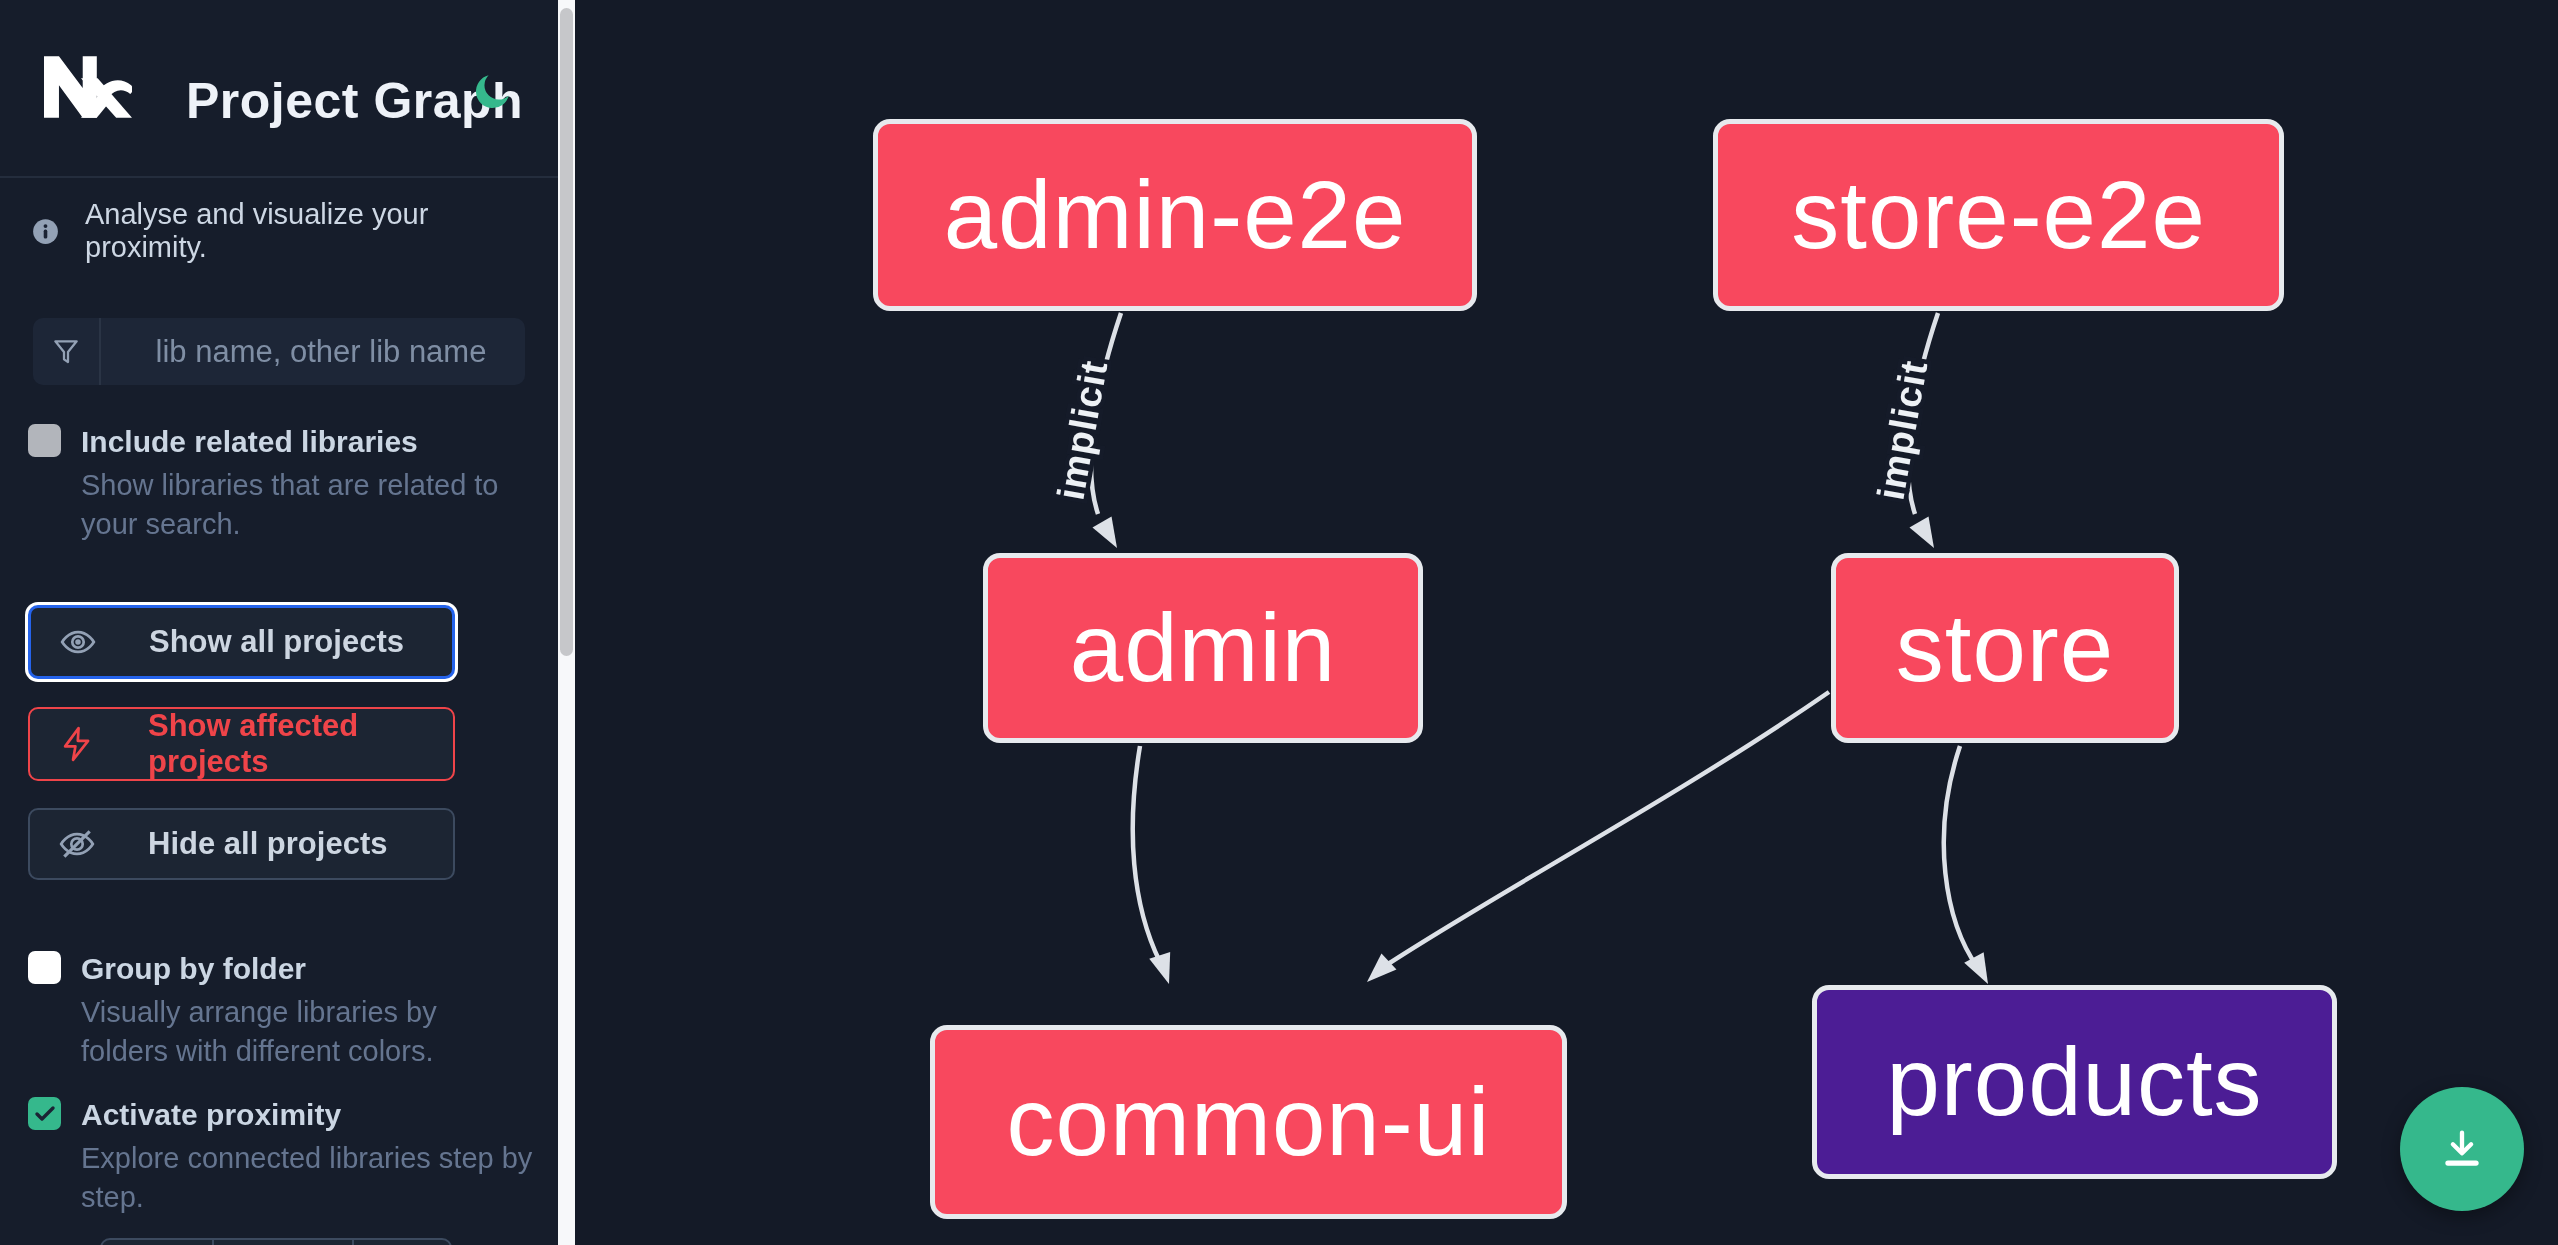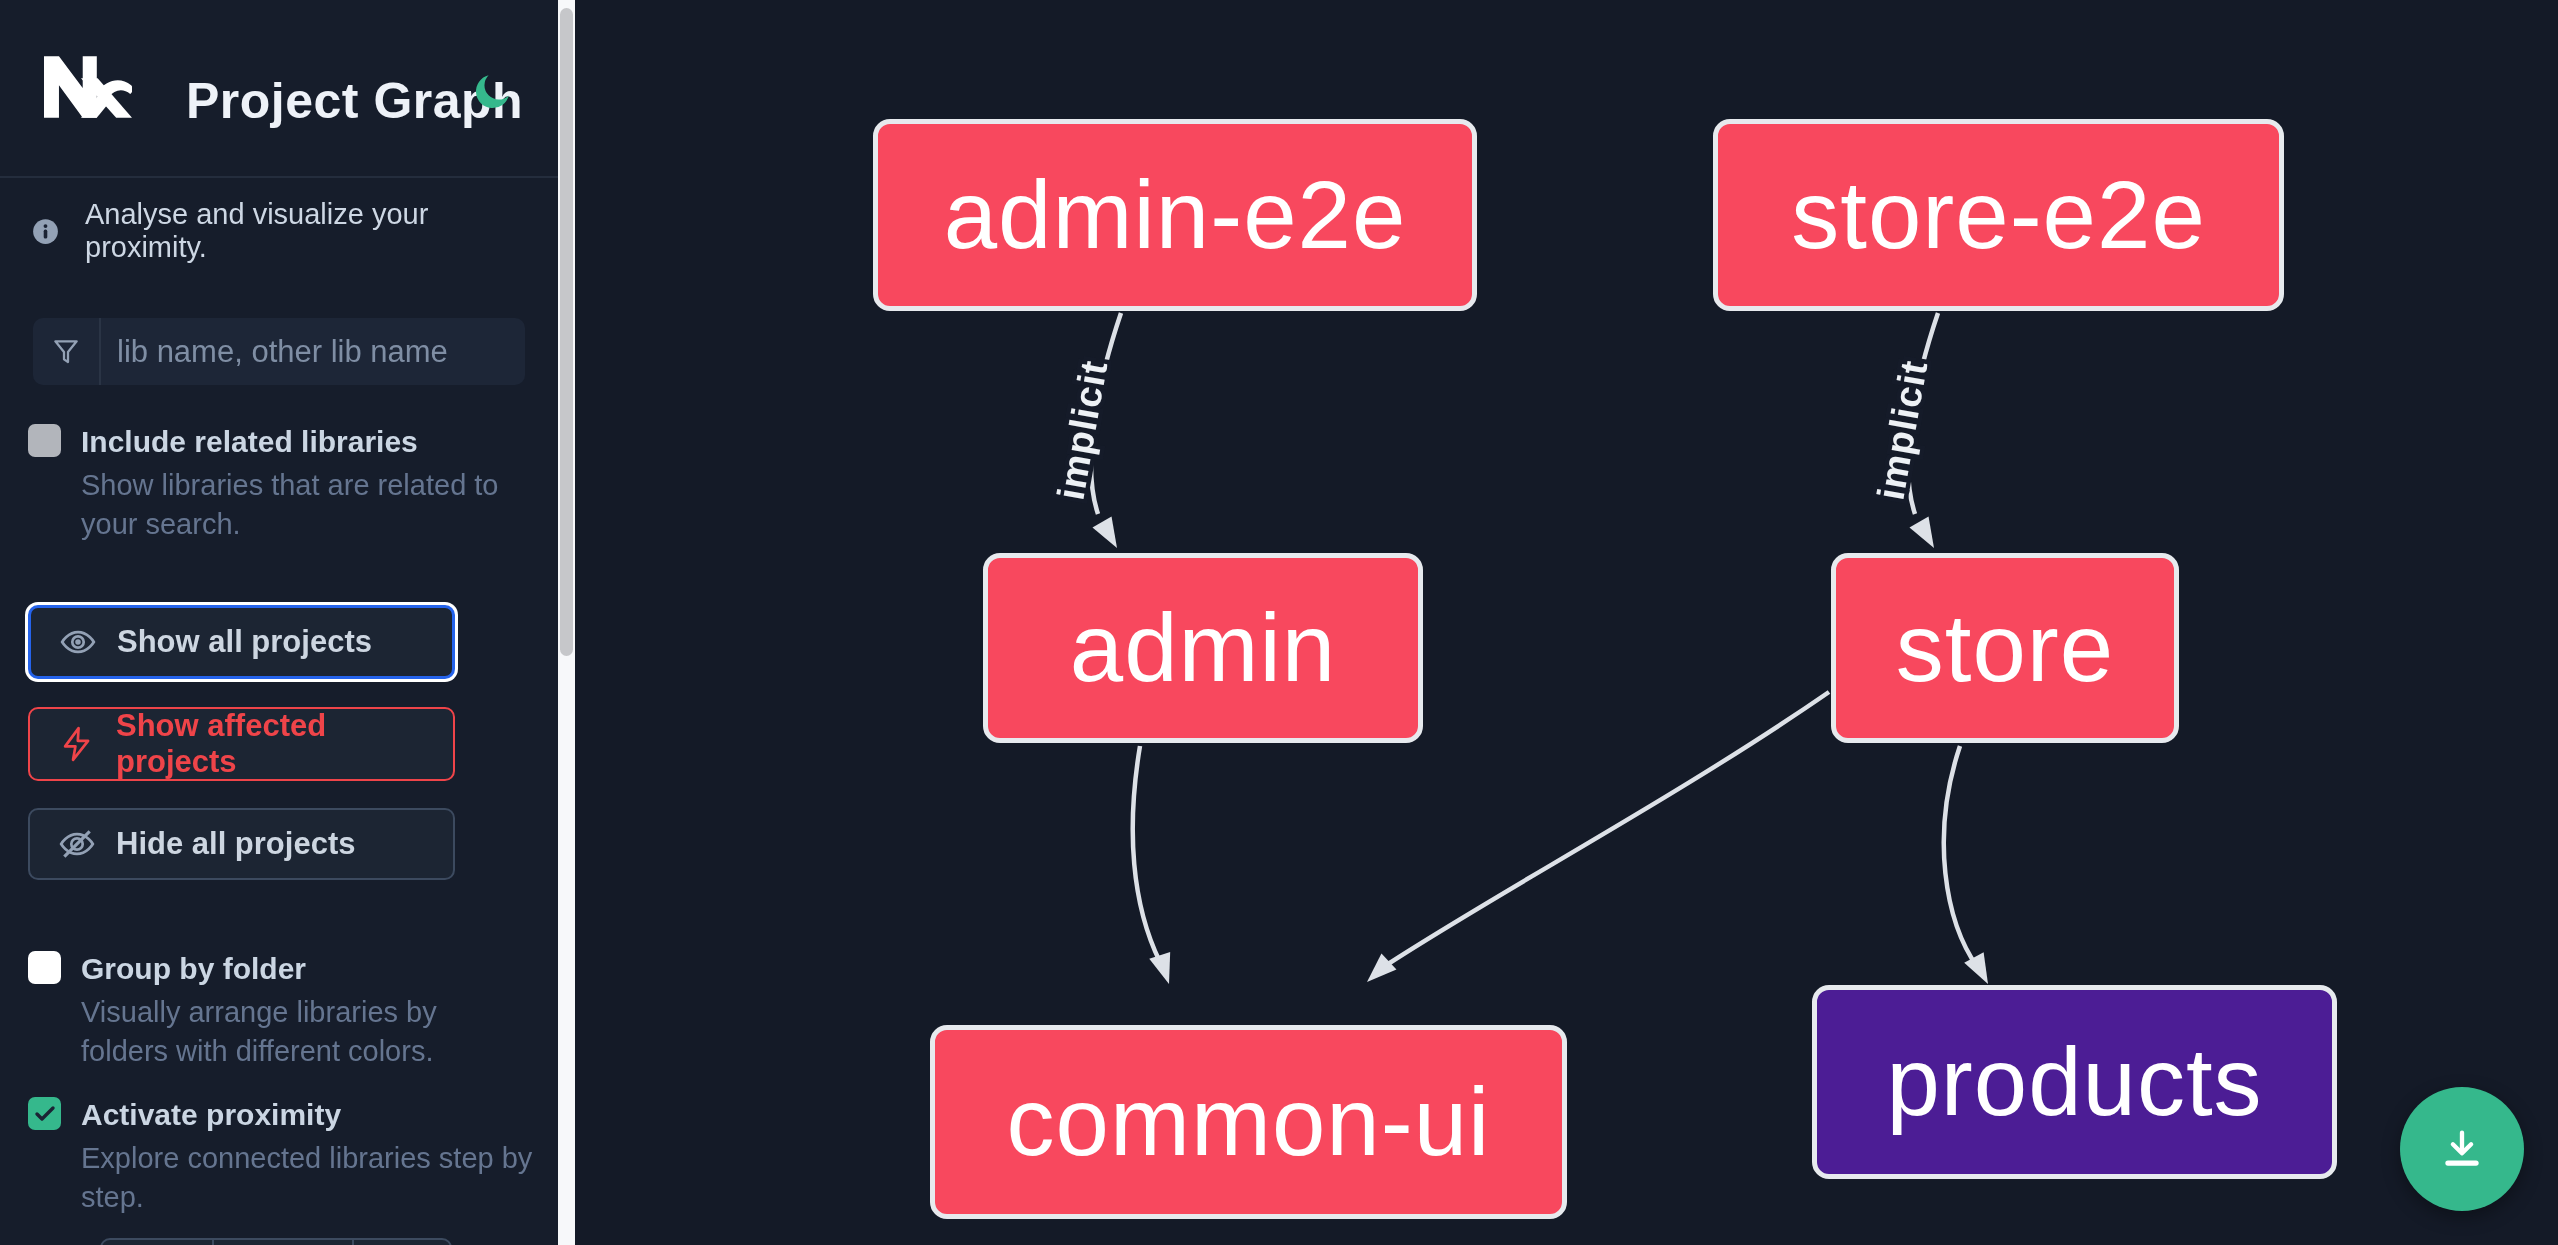--- a/index.html
+++ b/index.html
@@ -25,36 +25,36 @@
   .info-badge{width:27px;height:27px;flex:0 0 27px;}
   .tagline-text{font-size:29px;font-weight:500;color:#cdd7e4;}
 
   .search-box{
     position:absolute;left:33px;top:318px;width:492px;height:67px;
     background:#1d2637;border-radius:10px;display:flex;align-items:stretch;overflow:hidden;
   }
   .funnel-cell{width:66px;display:flex;align-items:center;justify-content:center;border-right:2px solid #2a3445;}
   .search-input{
     flex:1;background:transparent;border:none;outline:none;
-    font-family:"Liberation Sans", sans-serif;font-size:31px;color:#3b82f6;padding:0 0 0 16px;
+    font-family:"Liberation Sans", sans-serif;font-size:31px;color:#3b82f6;padding:0 0 0 16px;text-align:center;
   }
   .search-input::placeholder{color:#7f8ea4;}
 
   .option-row{position:absolute;left:28px;display:flex;gap:20px;}
   .cbx{width:33px;height:33px;border-radius:7px;flex:0 0 33px;margin-top:2px;}
   .cbx.gray{background:#b2b5bb;}
   .cbx.white{background:#ffffff;}
   .cbx.green{background:#35b88c;display:flex;align-items:center;justify-content:center;}
   .opt-label{font-size:30px;font-weight:700;color:#cbd6e3;line-height:40px;}
   .opt-desc{font-size:29px;font-weight:400;color:#657590;line-height:39px;margin-top:4px;}
 
   .sb-btn{
     position:absolute;left:28px;width:427px;height:74px;box-sizing:border-box;
     background:#1c2533;border:2px solid #3c4a5f;border-radius:10px;
-    display:flex;align-items:center;gap:20px;padding-left:28px;cursor:pointer;
+    display:flex;align-items:center;gap:52px;padding-left:28px;cursor:pointer;
   }
   .sb-btn .btn-label{font-size:31px;font-weight:600;color:#cdd6e1;}
   .sb-btn.active{border:3px solid #2563eb;box-shadow:0 0 0 3px #ffffff;}
   .sb-btn.affected{border-color:#ef4449;}
   .sb-btn.affected .btn-label{color:#ef4449;}
   .btn-ico{width:38px;height:38px;flex:0 0 38px;}
 
   .partial-seg{
     position:absolute;left:100px;top:1238px;width:352px;height:40px;box-sizing:border-box;
     border:2px solid #3c4a5f;border-radius:10px 10px 0 0;background:#1c2533;display:flex;

